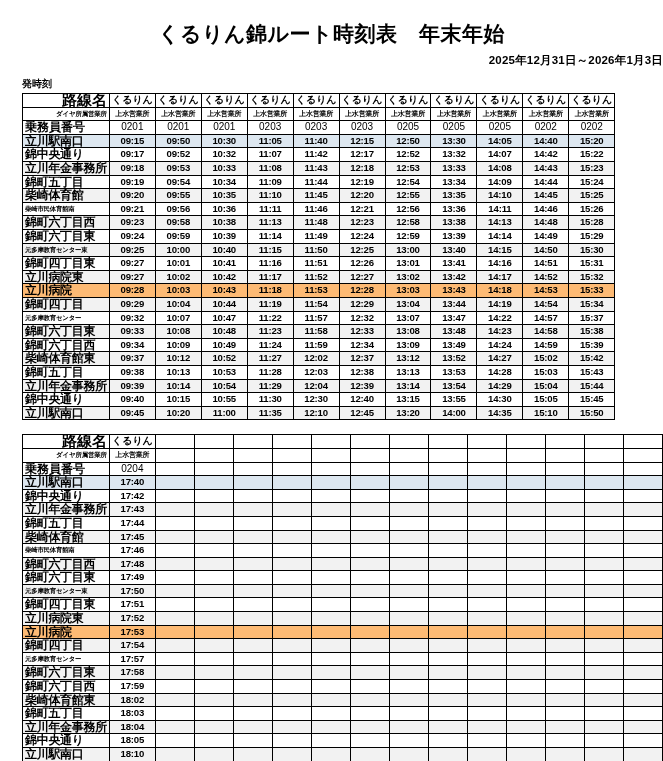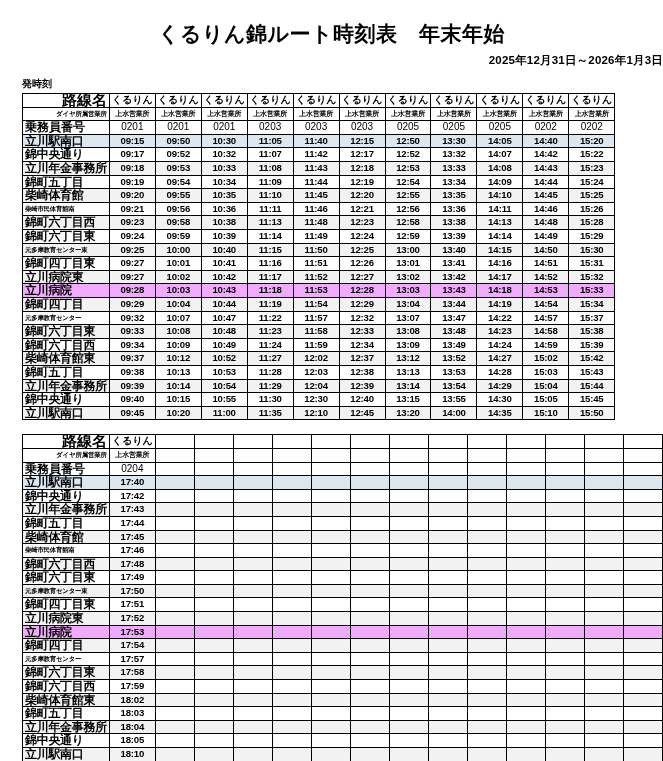--- a/index.html
+++ b/index.html
@@ -120,21 +120,21 @@
   }
   td.time {
     text-align: center;
     font-size: 9.6px;
     font-weight: bold;
     letter-spacing: -0.2px;
   }
   td.empty { background: #ffffff; }
 
   tr.first-row td { background: #dde7f0; }
-  tr.hl td { background: #f0abfc; margin-left: 29px; }
+  tr.hl td { background: #fdba74; margin-left: 29px; }
   tr.stripe td { background: #f2f2f2; }
 
   .spacer { height: 14px; }
 </style>
 </head>
 <body>
 
 <div class="page">
 
   <div class="title">くるりん錦ルート時刻表　年末年始</div>

